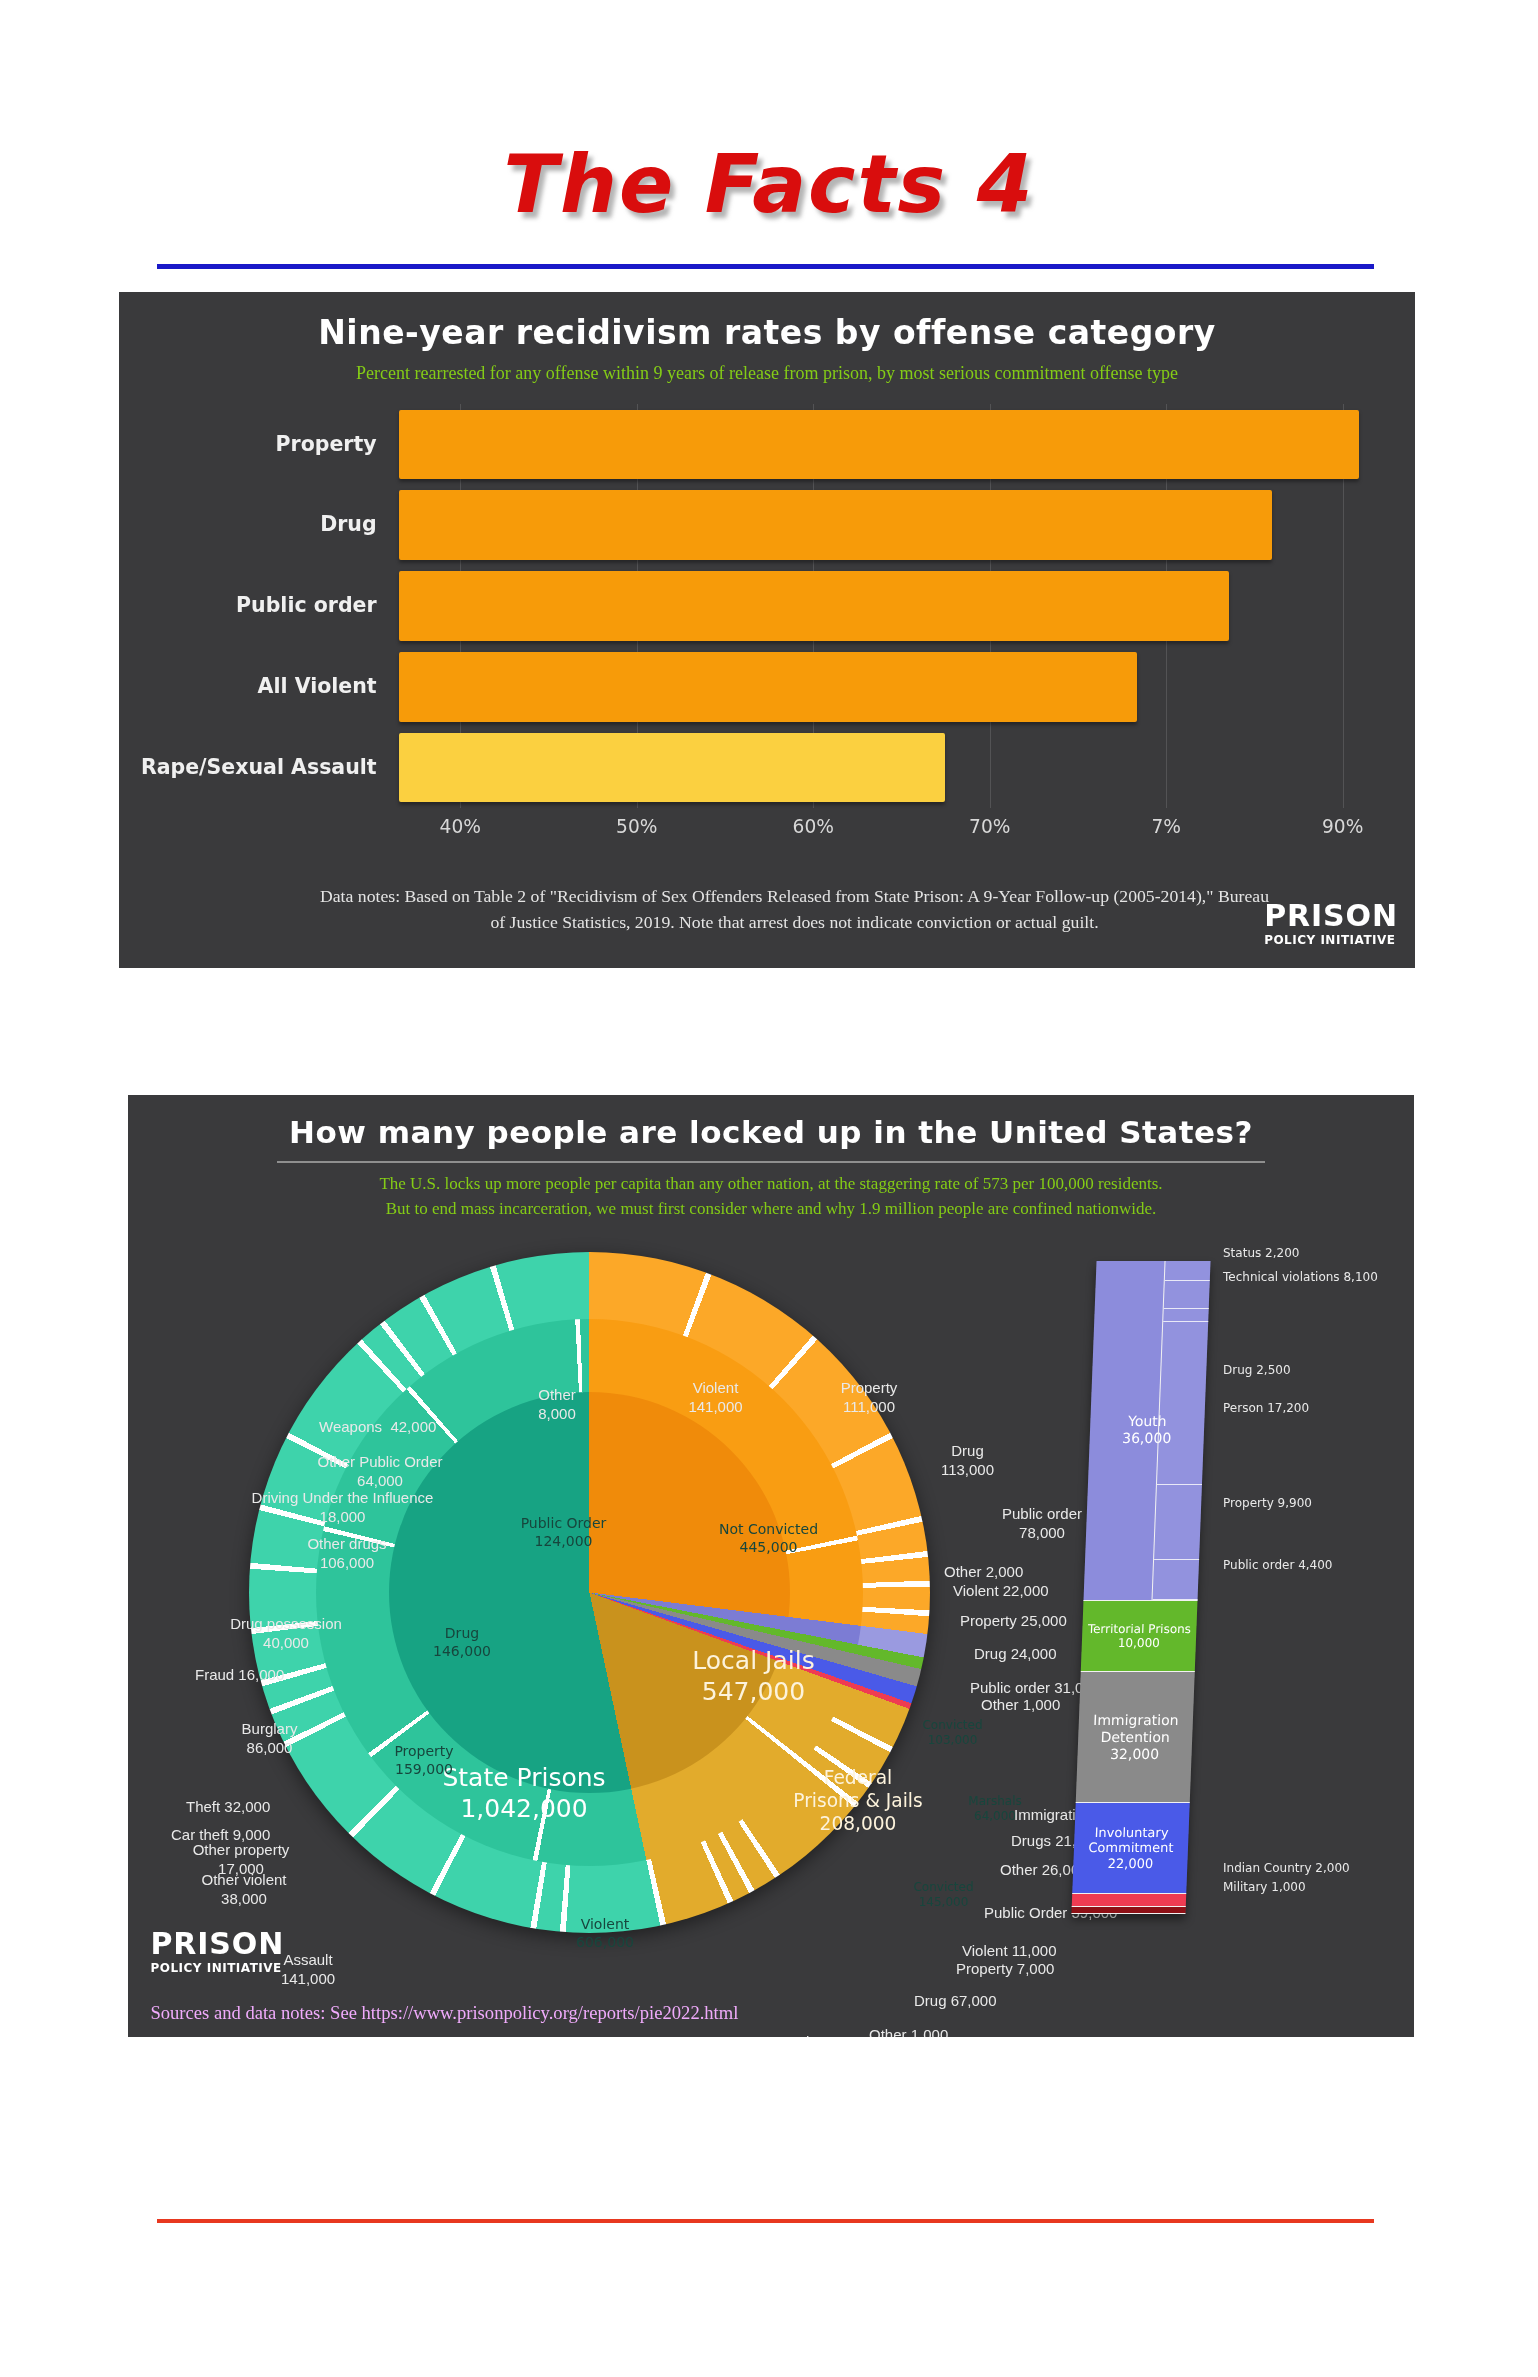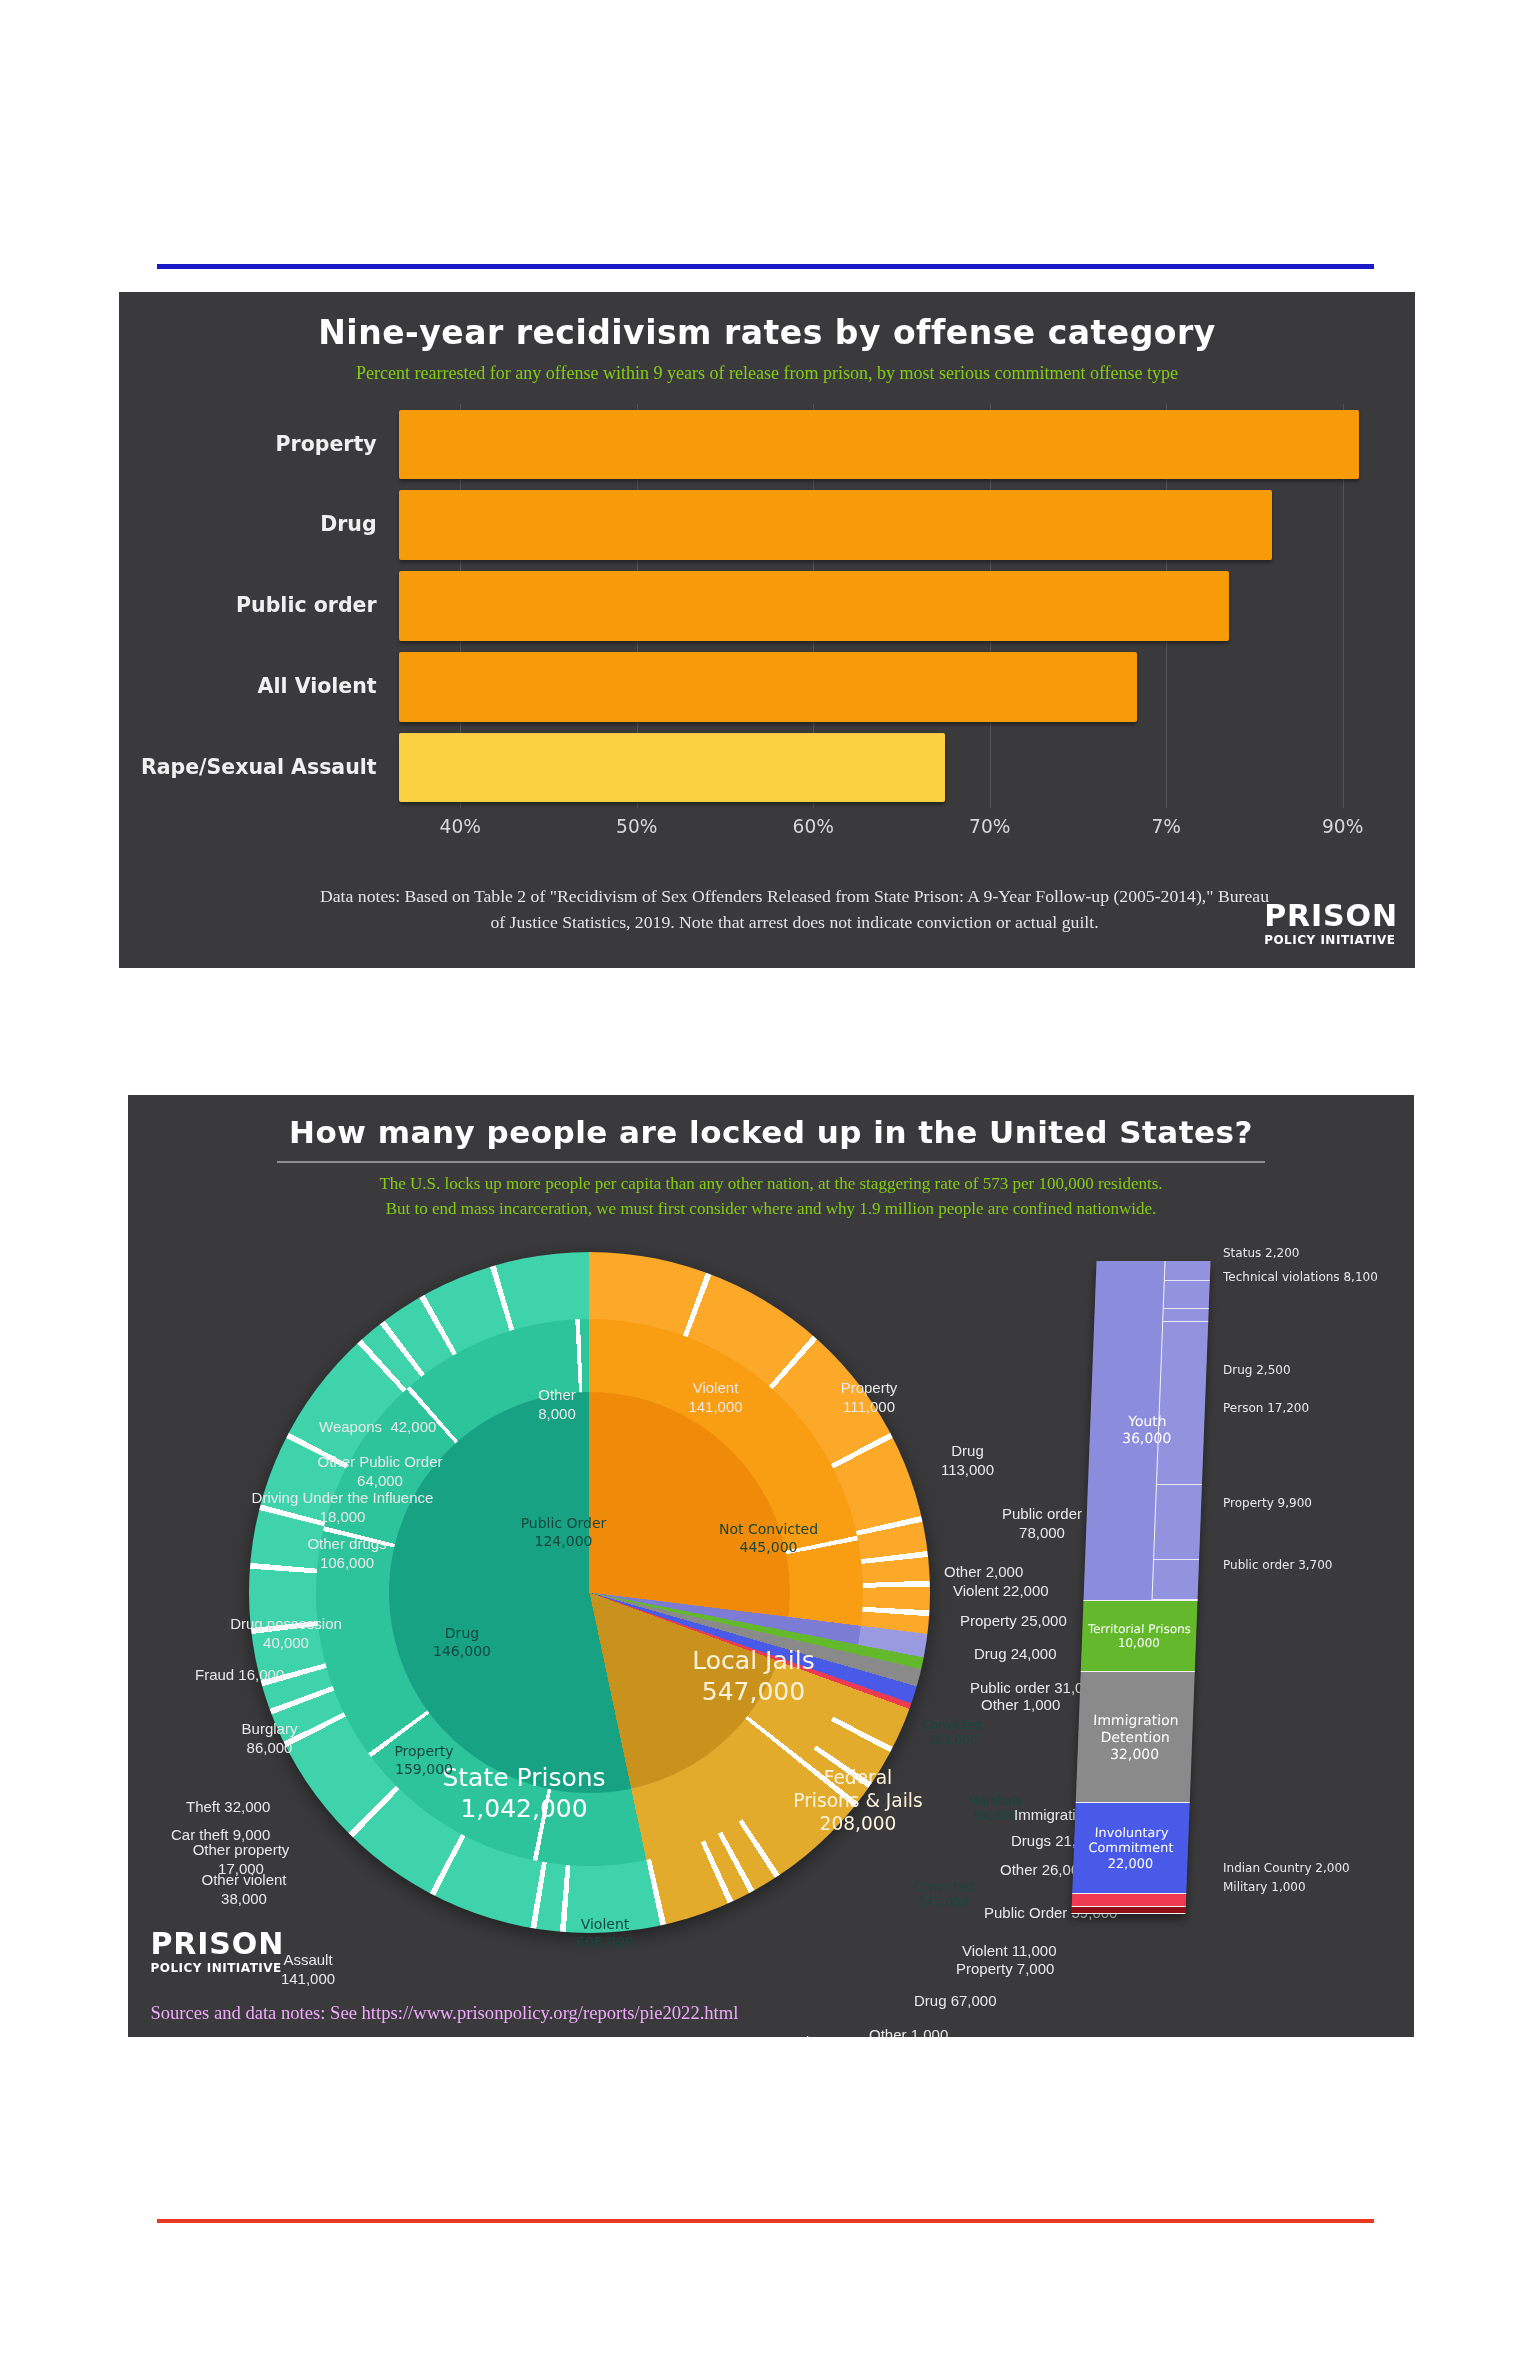--- a/index.html
+++ b/index.html
@@ -125,20 +125,21 @@
   .src2{
     position:absolute;left:22.4px;bottom:13px;
     font-family:"Liberation Serif",serif;color:#f0abfc;font-size:18.6px;
   }
 </style>
 </head>
 <body>
 
 <div class="page">
 
+  <div class="doc-title">The Facts 4</div>
   <div class="title-rule"></div>
 
   <div class="panel" id="chart1">
     <div class="panel-head">
       <div class="ptitle">Nine-year recidivism rates by offense category</div>
       <div class="psub">Percent rearrested for any offense within 9 years of release from prison, by most serious commitment offense type</div>
     </div>
 
     <div class="plot1">
       <div class="grid1" id="grid1">
@@ -312,21 +313,21 @@
             <div style="height: 22%; border-bottom: 1.4px solid rgb(233, 233, 247); box-sizing: border-box;"></div>
             <div style="height: 12%; border-bottom: 1.4px solid rgb(233, 233, 247); box-sizing: border-box;"></div>
           </div>
         </div>
       <div id="rcolLabels">
           <div class="rlbl" style="top: 11.2px;">Status 2,200</div>
           <div class="rlbl" style="top: 35px;">Technical violations 8,100</div>
           <div class="rlbl" style="top: 84px; margin-top: 44px;">Drug 2,500</div>
           <div class="rlbl" style="top: 166px;">Person 17,200</div>
           <div class="rlbl" style="top: 261px;">Property 9,900</div>
-          <div class="rlbl" style="top: 323px;">Public order 3,700</div>
+          <div class="rlbl" style="top: 323px;">Public order 4,400</div>
           <div class="rlbl" style="top: 626px;">Indian Country 2,000</div>
           <div class="rlbl" style="top: 645px;">Military 1,000</div>
         </div>
     </div>
 
     <div class="ppi-logo">
       <div class="big">PRISON</div>
       <div class="small">POLICY INITIATIVE</div>
     </div>
     <div class="src2">Sources and data notes: See https://www.prisonpolicy.org/reports/pie2022.html</div>

